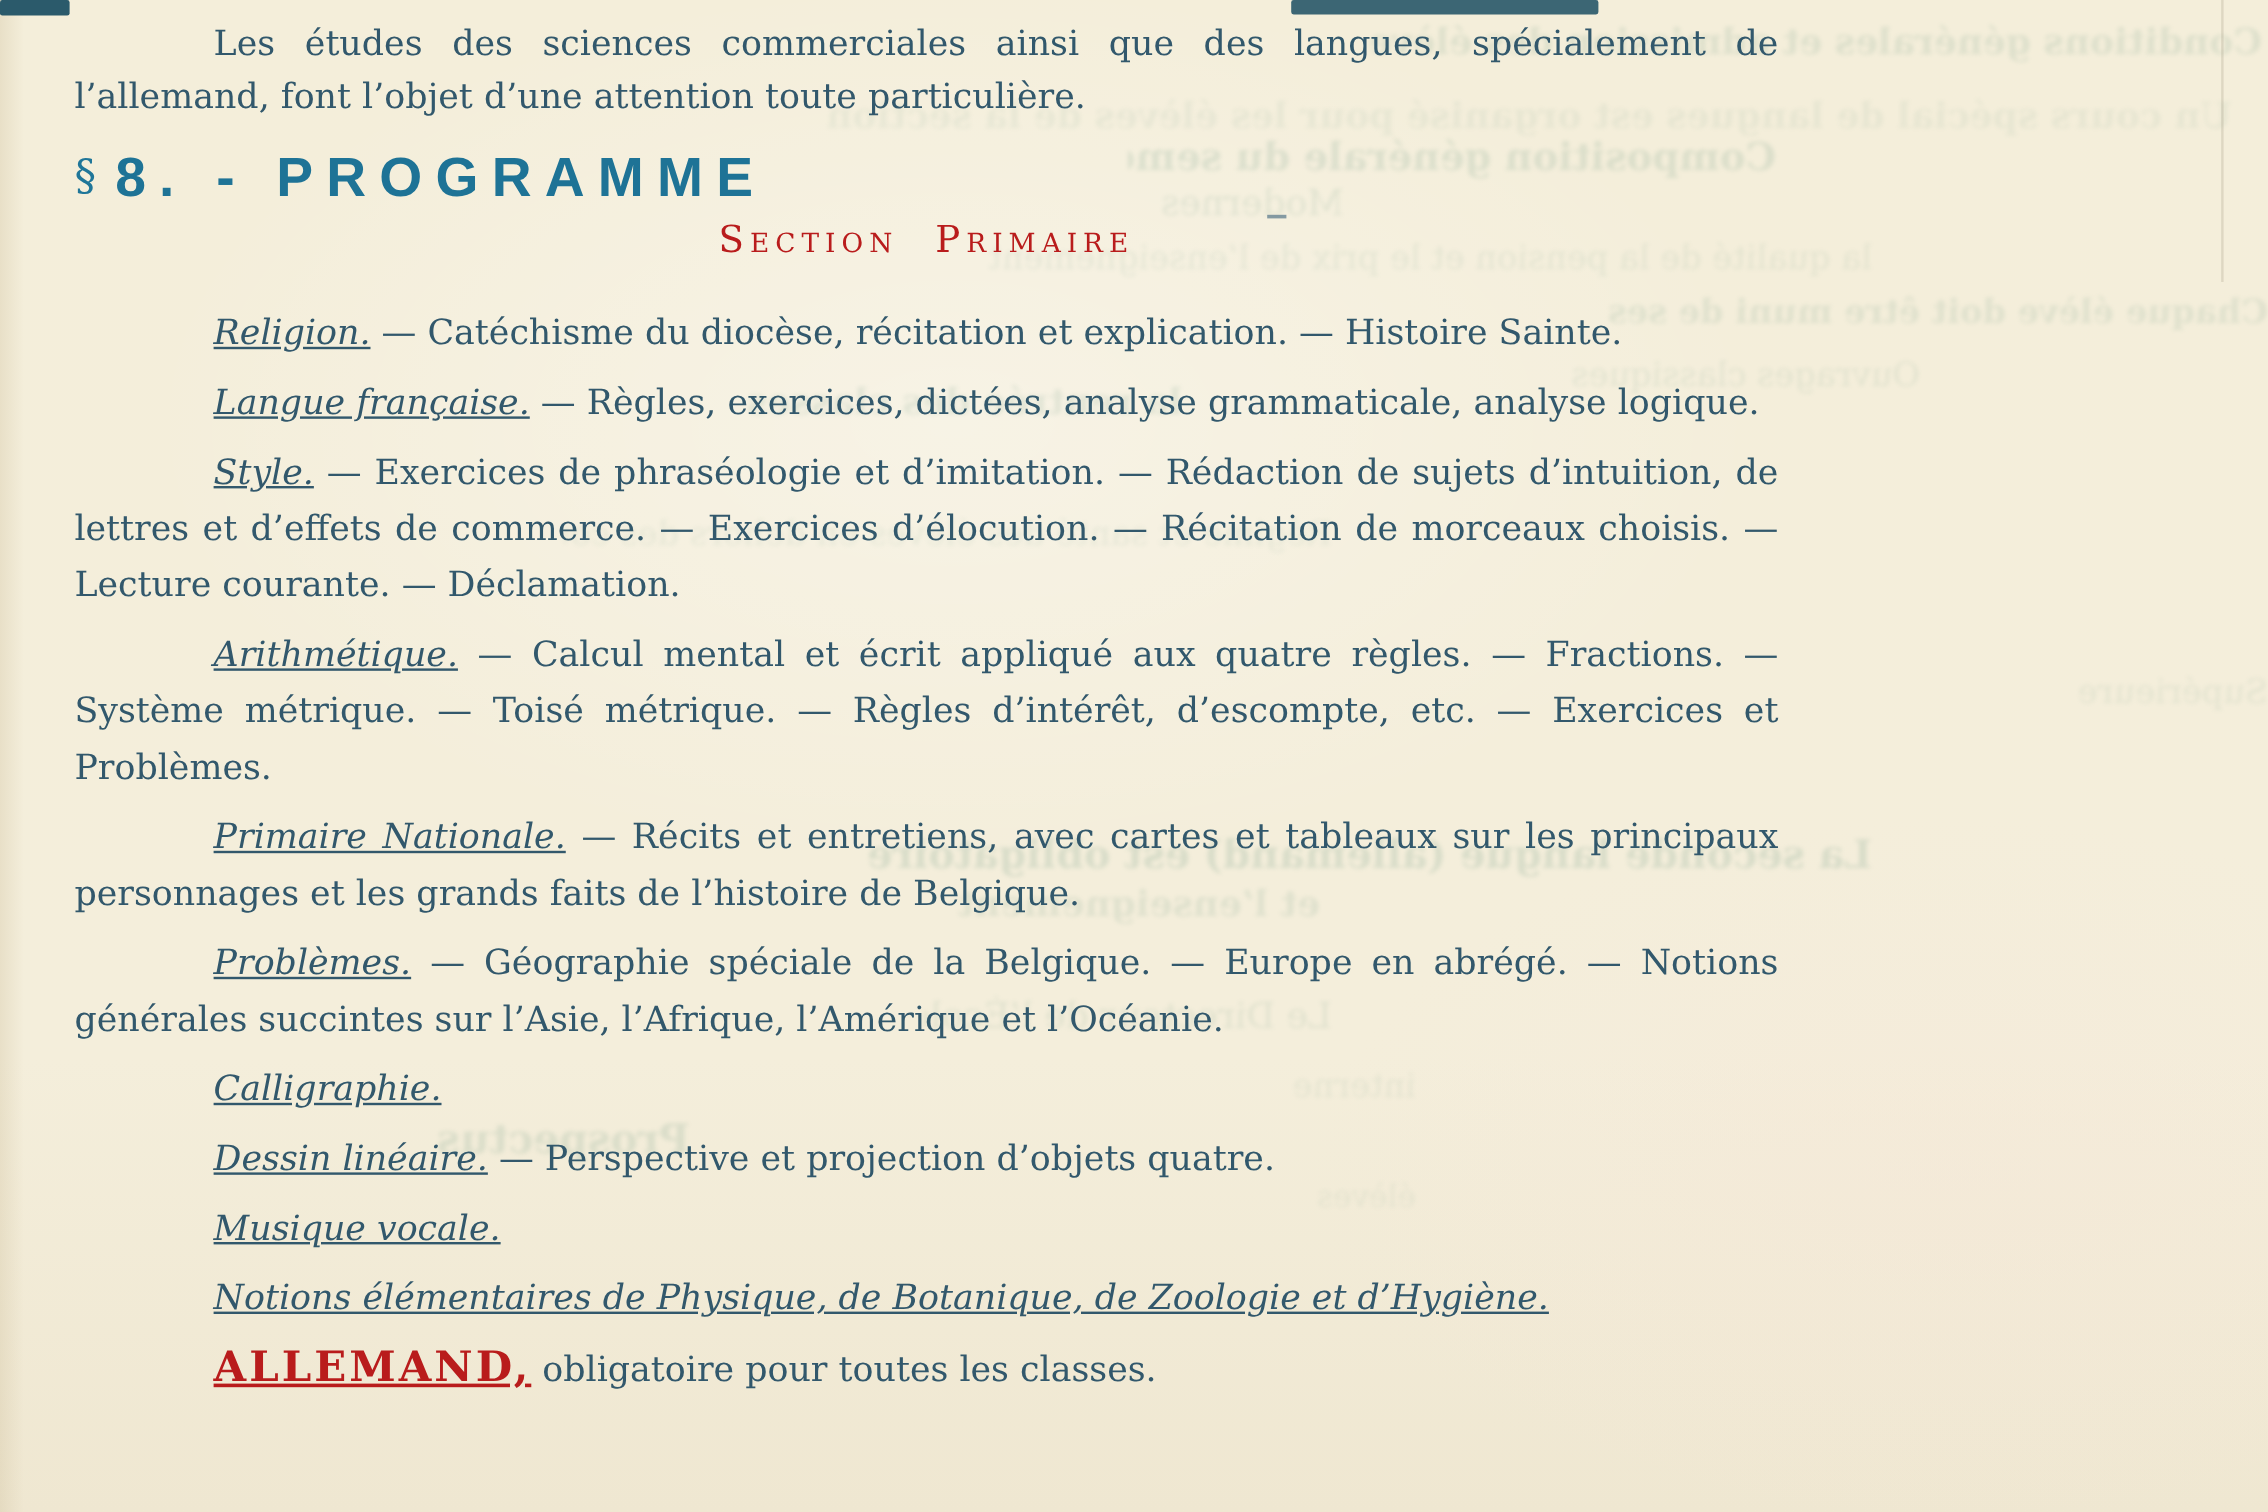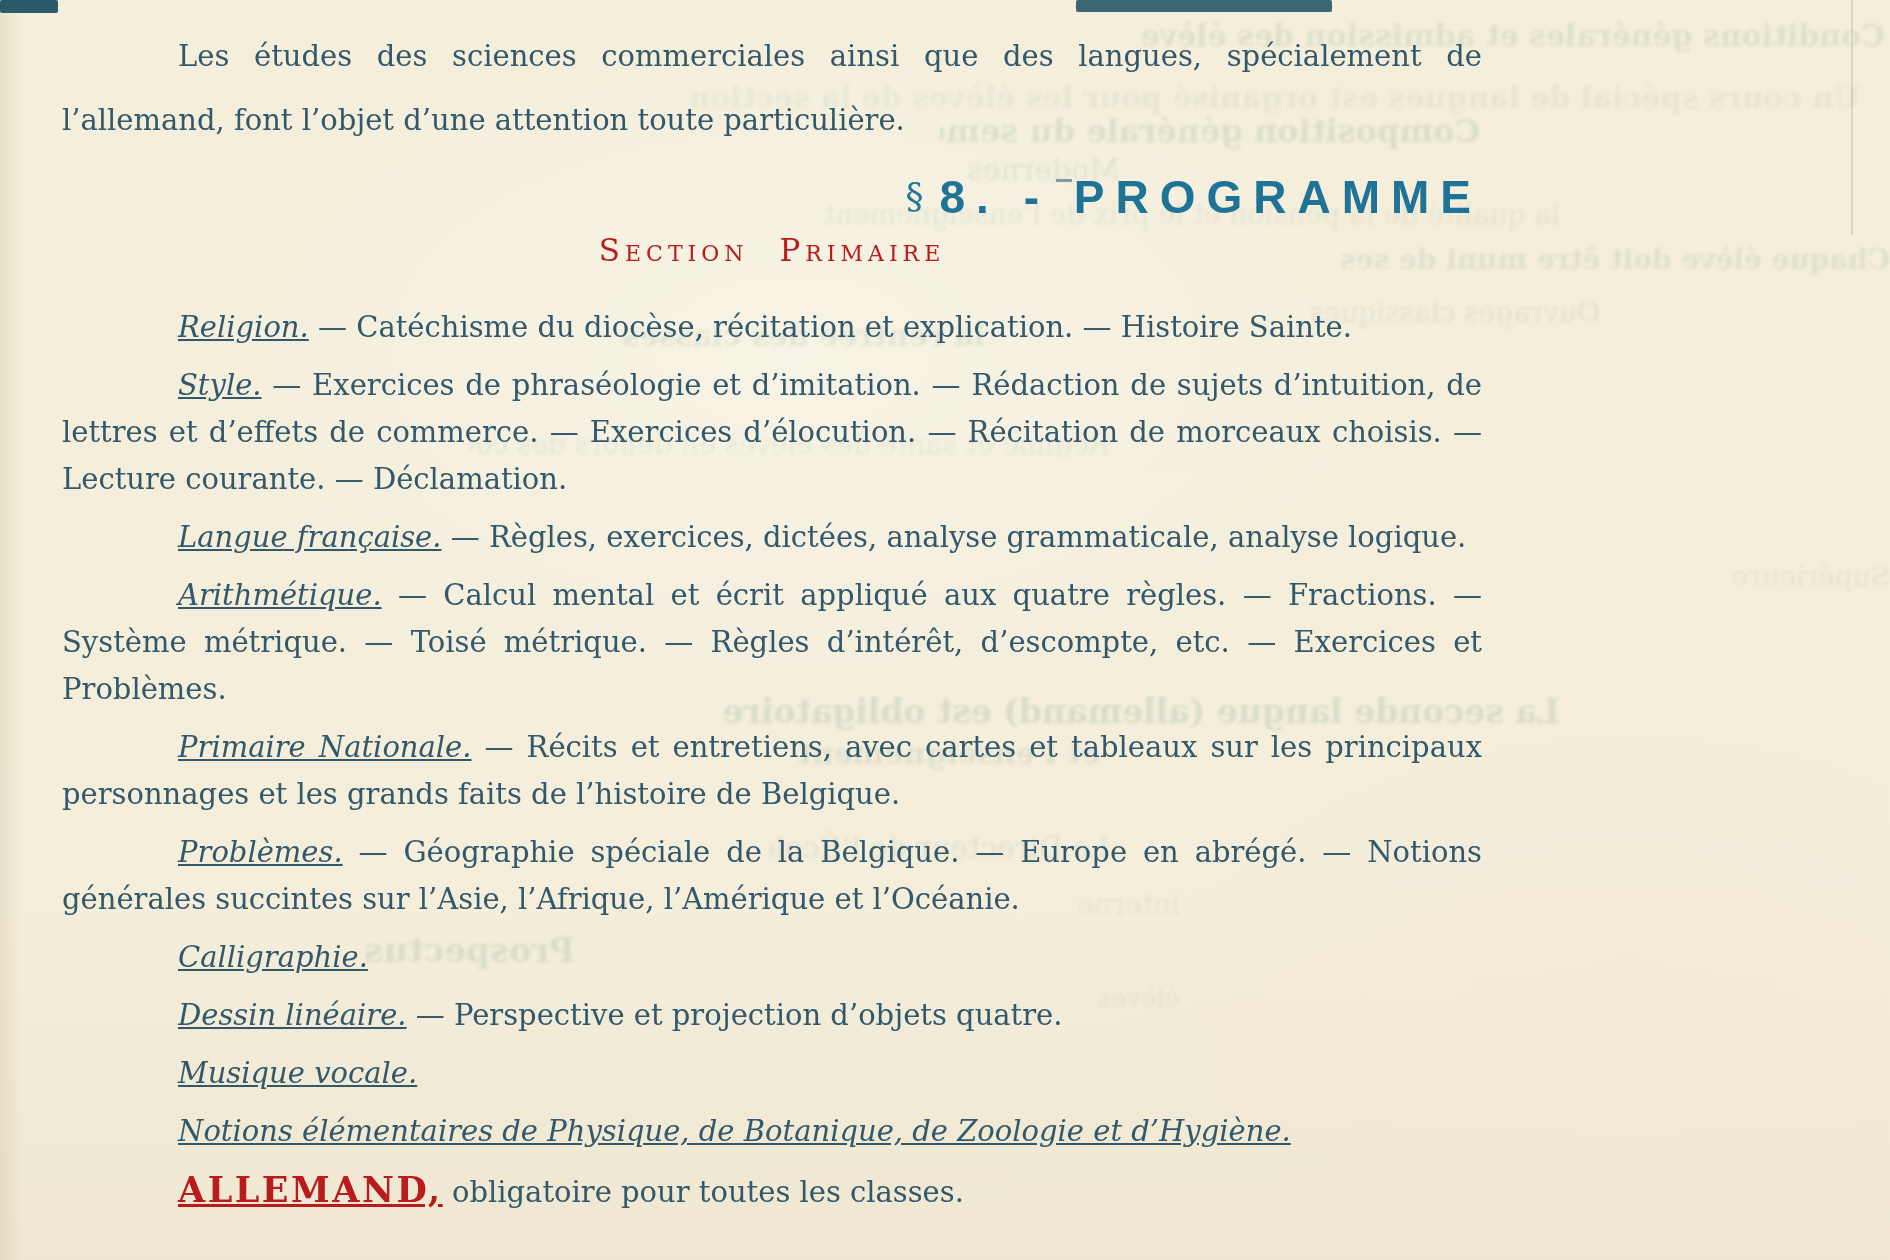--- a/index.html
+++ b/index.html
@@ -20,22 +20,22 @@
     transform:scaleX(-1);filter:blur(1.8px);
     color:#6f9a84;font-family:"DejaVu Serif",serif;
   }
   .crease{position:absolute;left:1851px;top:0;width:2px;height:235px;background:rgba(120,110,88,.18);}
   .crop-bar{position:absolute;background:#2b5a6b;border-radius:2px;}
   .crop-bar.left{left:0;top:0;width:58px;height:13px;}
   .crop-bar.right{left:1076px;top:0;width:256px;height:12px;opacity:.92;}
   .dash-mark{position:absolute;left:1056px;top:179px;width:16px;height:3px;background:#3a607a;opacity:.6;}
 
   .content{position:absolute;left:62px;top:14px;width:1420px;}
-  .intro{font-size:29px;line-height:64px;text-align:justify;text-indent:116px;margin:10px 0 8px;}
-  .masthead{text-align:right;margin:18px 0 8px;font-weight:normal;}
+  .intro{font-size:29px;line-height:44px;text-align:justify;text-indent:116px;margin:0 0 8px;}
+  .masthead{text-align:left;margin:18px 0 8px;font-weight:normal;}
   .sec-mark{font-size:36px;color:#1f7699;vertical-align:5px;margin-right:16px;}
   .masthead-text{
     font-family:"Liberation Sans",sans-serif;font-weight:bold;
     font-size:46px;letter-spacing:11px;color:#1e7396;
   }
   .subhead{
     text-align:center;font-weight:normal;font-variant:small-caps;
     font-size:31px;letter-spacing:5px;word-spacing:16px;
     margin:0 0 36px;color:#b91c1c;
   }
@@ -80,22 +80,22 @@
     <p class="intro">Les études des sciences commerciales ainsi que des langues, spécialement de l’allemand, font l’objet d’une attention toute particulière.</p>
 
     <h1 class="masthead">
       <span class="sec-mark">§</span><span class="masthead-text">8. - PROGRAMME</span>
     </h1>
 
     <h2 class="subhead">Section Primaire</h2>
 
     <div>
         <p class="subject"><span class="lead">Religion.</span> <span>— Catéchisme du diocèse, récitation et explication. — Histoire Sainte.</span></p>
+        <p class="subject"><span class="lead">Langue française.</span> <span>— Règles, exercices, dictées, analyse grammaticale, analyse logique.</span></p>
         <p class="subject"><span class="lead">Style.</span> <span>— Exercices de phraséologie et d’imitation. — Rédaction de sujets d’intuition, de lettres et d’effets de commerce. — Exercices d’élocution. — Récitation de morceaux choisis. — Lecture courante. — Déclamation.</span></p>
-        <p class="subject"><span class="lead">Langue française.</span> <span>— Règles, exercices, dictées, analyse grammaticale, analyse logique.</span></p>
         <p class="subject"><span class="lead">Arithmétique.</span> <span>— Calcul mental et écrit appliqué aux quatre règles. — Fractions. — Système métrique. — Toisé métrique. — Règles d’intérêt, d’escompte, etc. — Exercices et Problèmes.</span></p>
         <p class="subject"><span class="lead">Primaire Nationale.</span> <span>— Récits et entretiens, avec cartes et tableaux sur les principaux personnages et les grands faits de l’histoire de Belgique.</span></p>
         <p class="subject"><span class="lead">Problèmes.</span> <span>— Géographie spéciale de la Belgique. — Europe en abrégé. — Notions générales succintes sur l’Asie, l’Afrique, l’Amérique et l’Océanie.</span></p>
         <p class="subject"><span class="lead">Calligraphie.</span></p>
         <p class="subject"><span class="lead">Dessin linéaire.</span> <span>— Perspective et projection d’objets quatre.</span></p>
         <p class="subject"><span class="lead">Musique vocale.</span></p>
         <p class="subject"><span class="lead">Notions élémentaires de Physique, de Botanique, de Zoologie et d’Hygiène.</span></p>
         <p class="subject german"><span class="lead">ALLEMAND,</span> <span>obligatoire pour toutes les classes.</span></p>
       </div>
 

